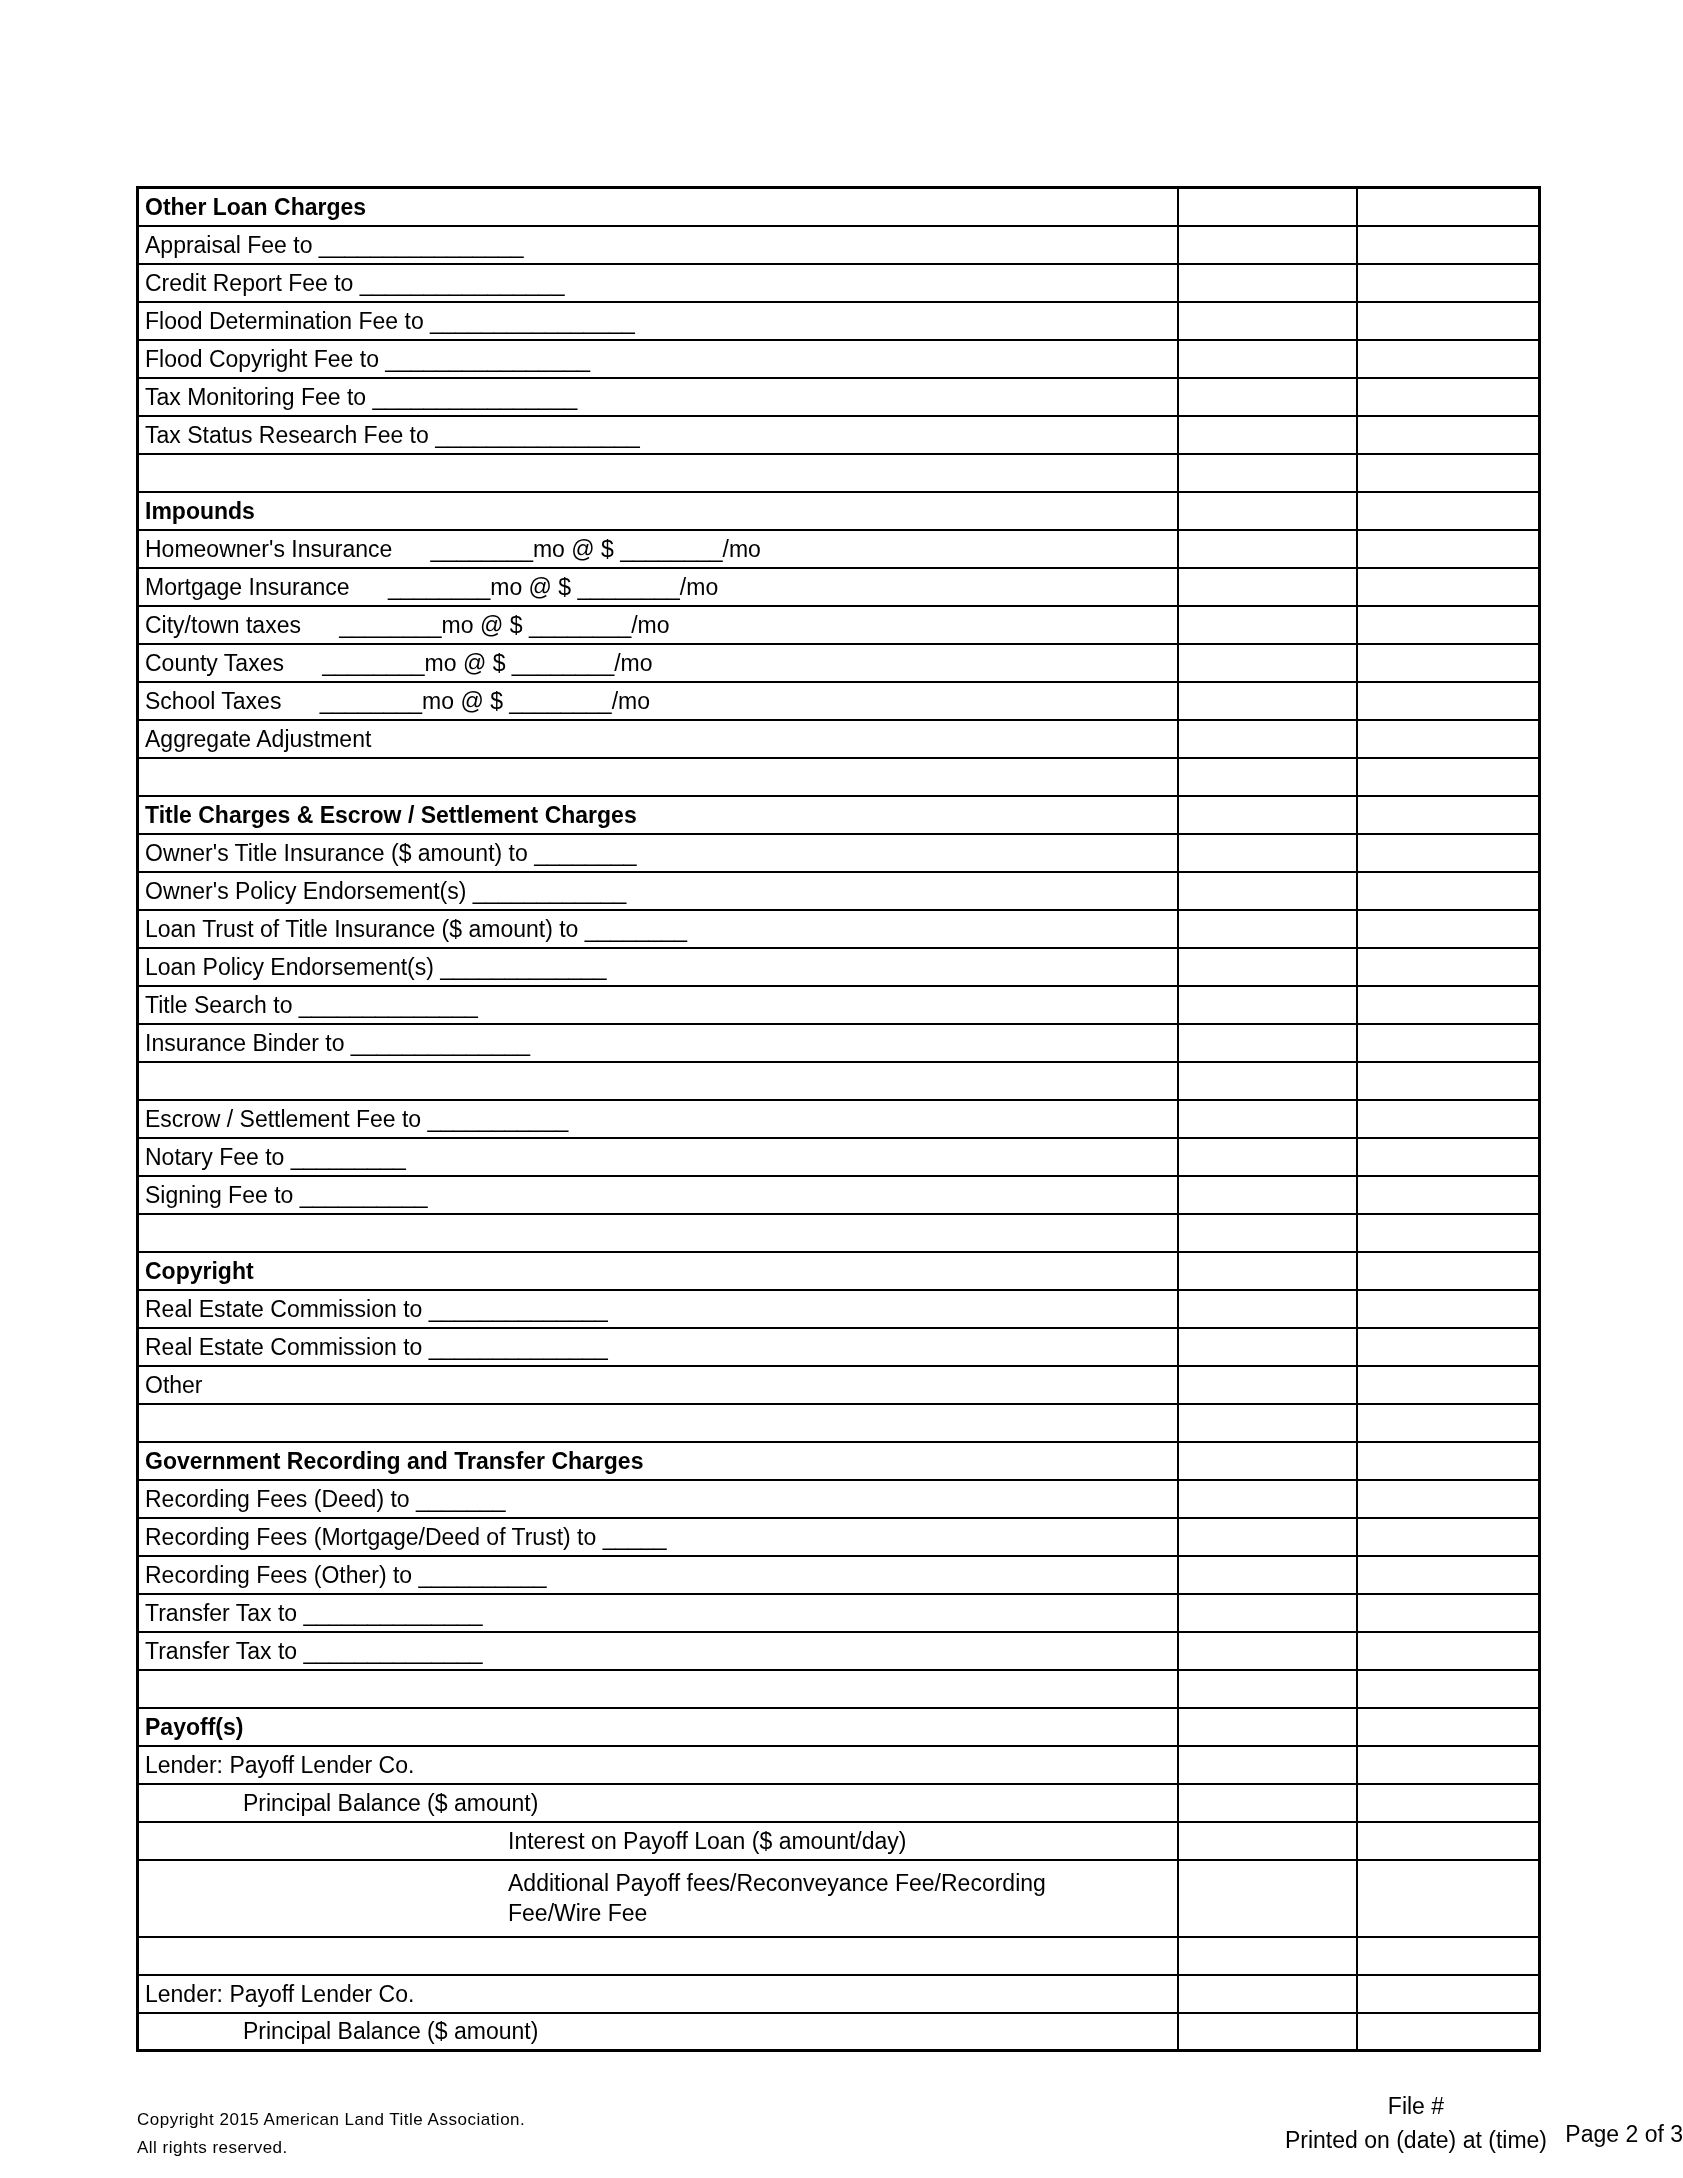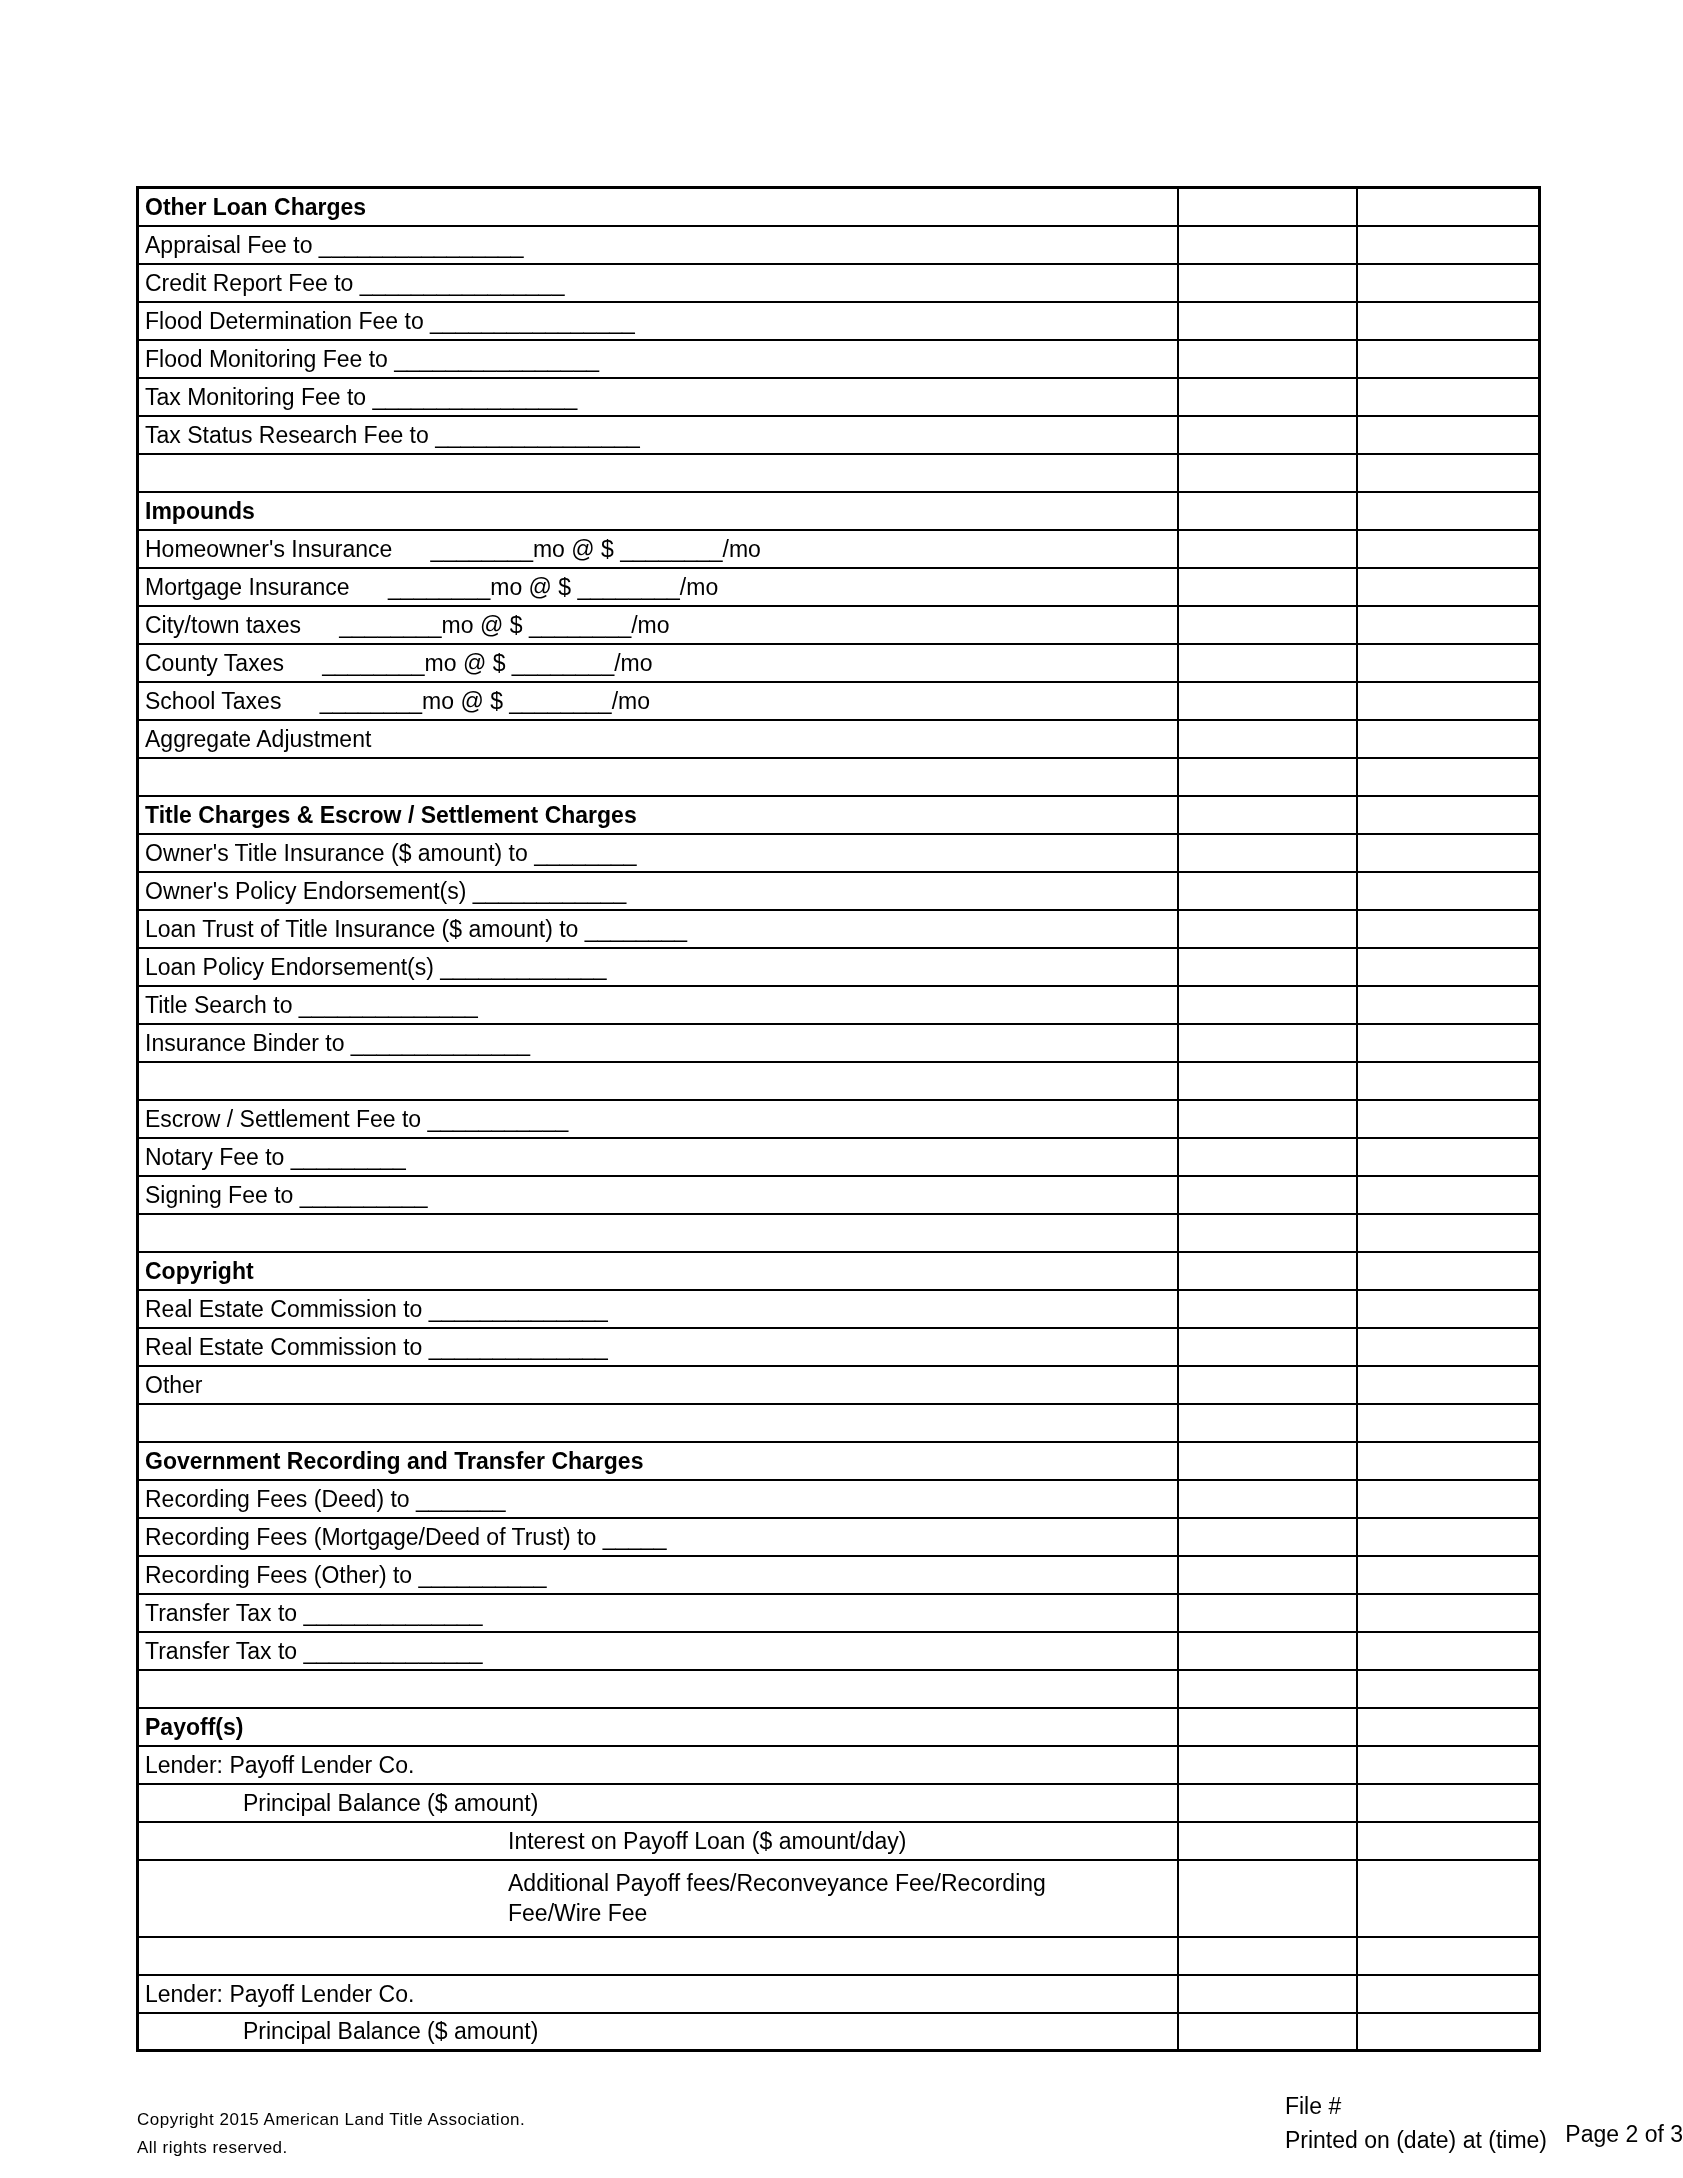--- a/index.html
+++ b/index.html
@@ -39,21 +39,21 @@
     position:absolute; left:137px; top:2066px;
     font-size:17px; line-height:28px;
     letter-spacing:0.5px;
   }
   .footer-center {
     position:absolute; left:0; top:2081px; width:1683px;
     text-align:right; font-size:23px;
   }
   .footer-right {
     position:absolute; right:136px; top:2049px;
-    text-align:left; font-size:23px; line-height:34px;
+    text-align:center; font-size:23px; line-height:34px;
   }
 </style>
 </head>
 <body>
 
 <div class="page">
 
   <table class="form-table">
     <colgroup>
       <col style="width:1040px">
@@ -75,21 +75,21 @@
           <td class="desc">Credit Report Fee to ________________</td>
           <td></td>
           <td></td>
         </tr>
         <tr>
           <td class="desc">Flood Determination Fee to ________________</td>
           <td></td>
           <td></td>
         </tr>
         <tr>
-          <td class="desc">Flood Monitoring Fee to ________________</td>
+          <td class="desc">Flood Copyright Fee to ________________</td>
           <td></td>
           <td></td>
         </tr>
         <tr>
           <td class="desc">Tax Monitoring Fee to ________________</td>
           <td></td>
           <td></td>
         </tr>
         <tr>
           <td class="desc">Tax Status Research Fee to ________________</td>

